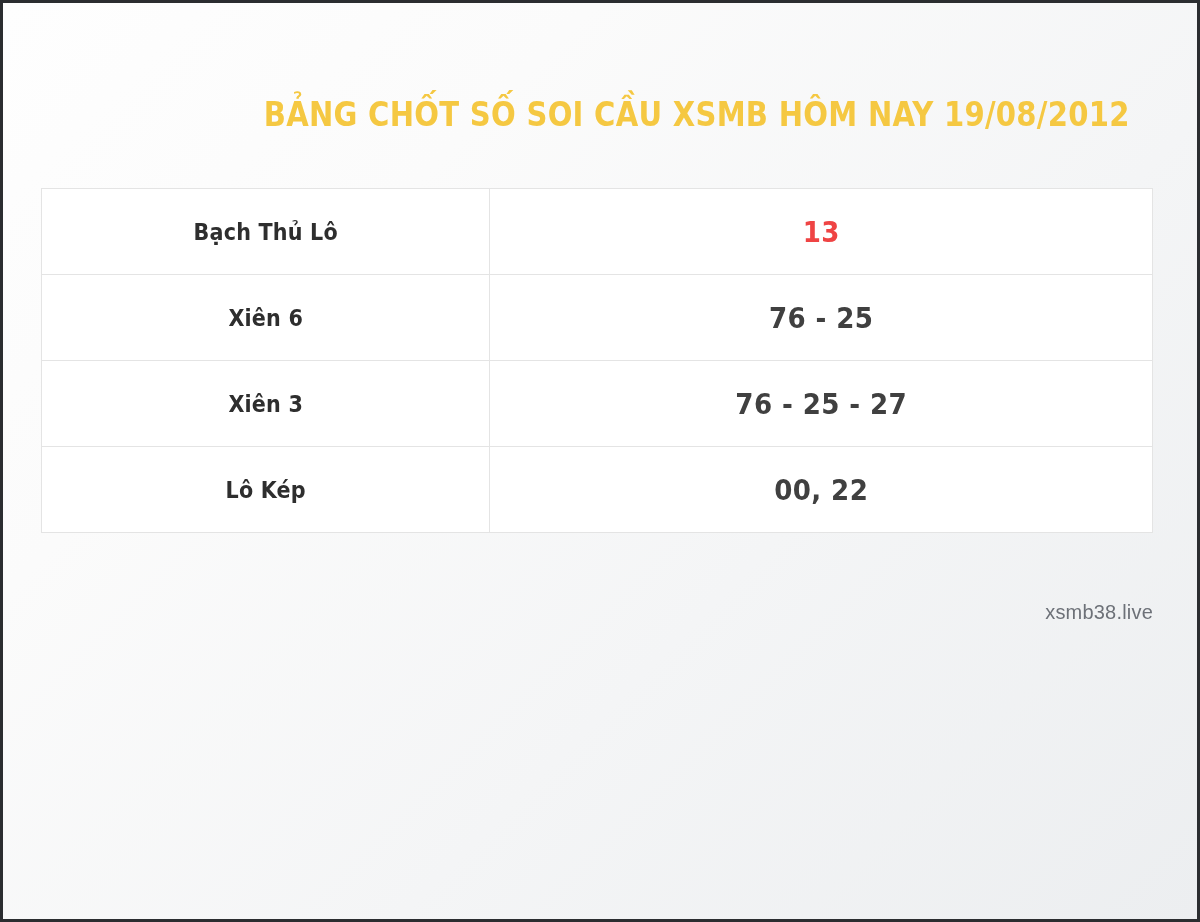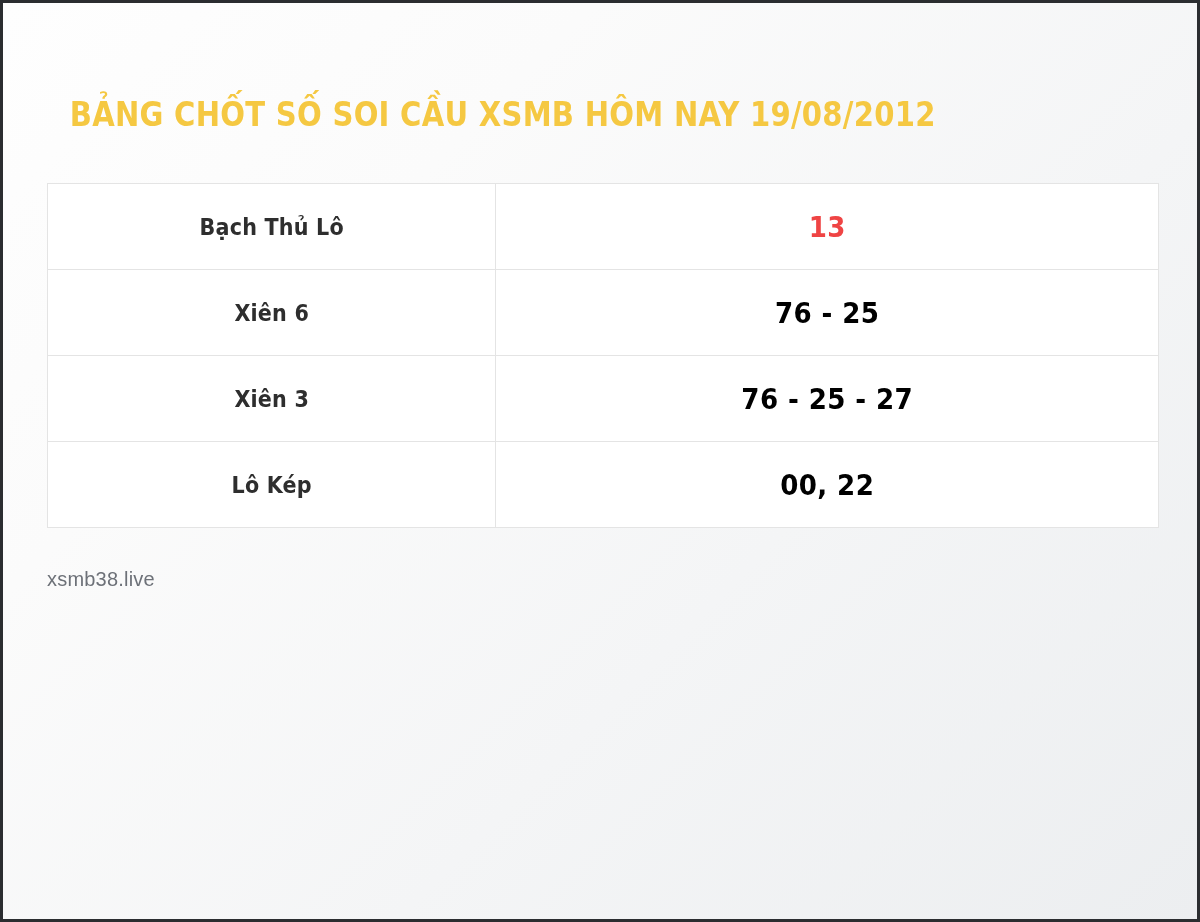--- a/index.html
+++ b/index.html
@@ -16,41 +16,42 @@
 
   #page {
     position: relative;
     box-sizing: border-box;
     width: 1200px;
     height: 922px;
     border: 3px solid #2b2d30;
     background: linear-gradient(135deg, #fefefe 0%, #fbfbfb 28%, #f4f5f6 62%, #eceef0 100%);
     display: flex;
     flex-direction: column;
-    align-items: flex-start;
+    align-items: flex-end;
     padding: 0 44px;
+    gap: 28px;
   }
 
   #title {
     margin-top: 93px;
     margin-bottom: 0;
     font-family: "DejaVu Sans Condensed", "Liberation Sans Narrow", "Liberation Sans", sans-serif;
     font-size: 34px;
     font-weight: bold;
     letter-spacing: 0.3px;
     color: #f5c842;
     text-align: center;
     line-height: 1.1;
     white-space: nowrap;
     transform: scaleX(0.95);
     transform-origin: center;
   }
 
   #table-wrap {
-    margin-top: 50px;
+    margin-top: 27px;
     width: 1112px;
   }
 
   .chot-table {
     width: 100%;
     border-collapse: collapse;
     background: #ffffff;
     border: 1px solid #ebebeb;
     table-layout: fixed;
   }
@@ -79,21 +80,21 @@
     font-size: 23px;
     font-weight: bold;
     color: #2e2e2e;
     letter-spacing: 0.2px;
   }
 
   .value-text {
     font-family: "DejaVu Sans Condensed", "Liberation Sans Narrow", "Liberation Sans", sans-serif;
     font-size: 29px;
     font-weight: bold;
-    color: #000000;
+    color: #404040;
     letter-spacing: 0.4px;
   }
 
   .value-text.highlight {
     color: #ef4444;
   }
 
   #footer {
     margin-top: 40px;
     font-family: "Liberation Sans", sans-serif;

